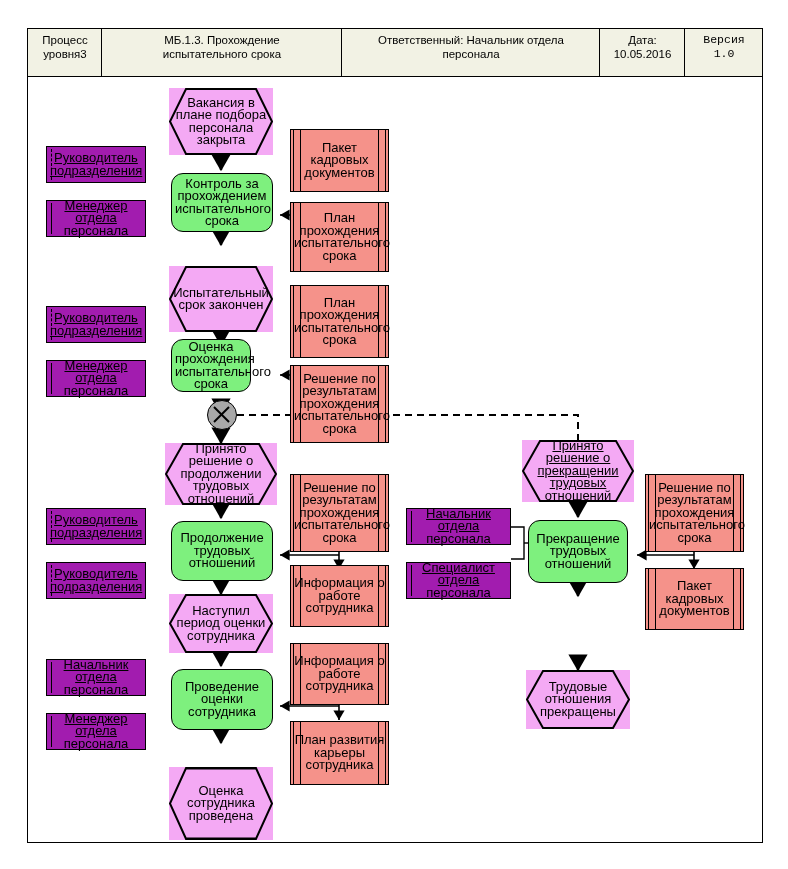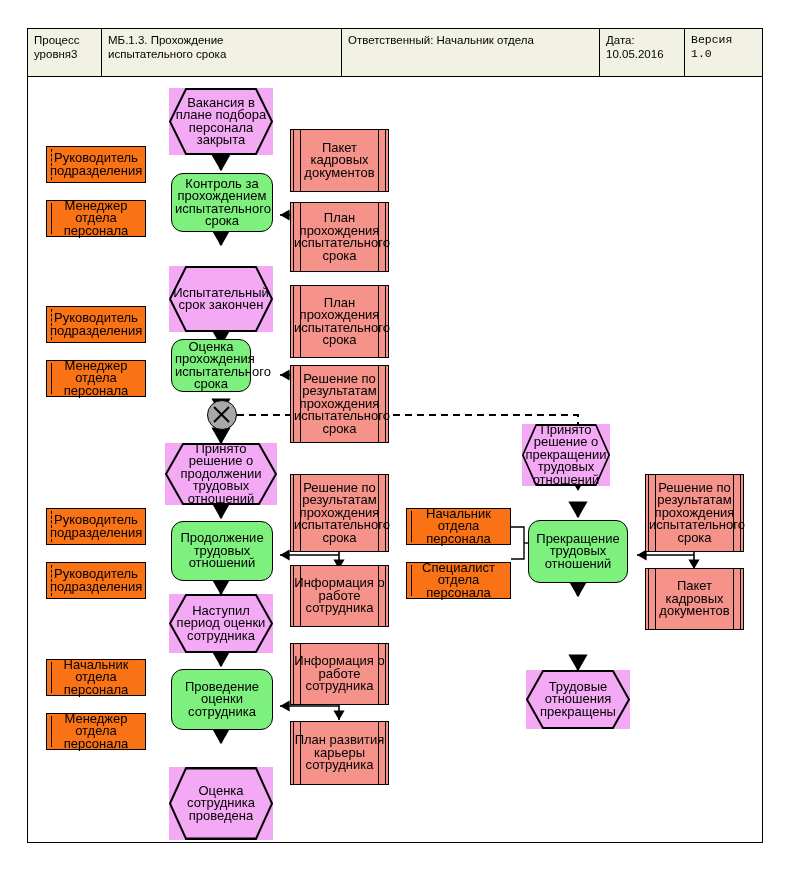--- a/index.html
+++ b/index.html
@@ -33,21 +33,21 @@
     color: #000;
     border-right: 1px solid #000;
     overflow: hidden;
   }
   .hdr-cell:last-child { border-right: none; font-family: Liberation Mono, monospace; }
   #hdr-process   { width: 74px; }
   #hdr-name      { width: 240px; }
   #hdr-resp      { width: 258px; }
   #hdr-date      { width: 85px; }
   #hdr-version   { width: 77px; }
-  .hdr-line { white-space: nowrap; }
+  .hdr-line { white-space: nowrap; text-align: center; }
 
   
   #canvas {
     position: absolute;
     left: 27px; top: 77px;
     width: 736px; height: 766px;
     background: #ffffff;
     border: 1px solid #000;
     border-top: none;
     box-sizing: border-box;
@@ -99,22 +99,23 @@
     border-left: 1.5px solid #000;
     border-right: 1.5px solid #000;
     pointer-events: none;
   }
   .doc::before { left: 2px; }
   .doc::after  { right: 2px; }
   .doc .txt { position: relative; z-index: 2; }
 
   
   .role {
-    background: #f97316;
+    background: #a21caf;
     border: 1.5px solid #000;
+    text-decoration: underline;
   }
   .role::before {
     content: "";
     position: absolute;
     left: 4px; top: 2px; bottom: 2px;
     border-left: 1.5px solid #000;
   }
   .role.dashed::before {
     border-left: 1.5px dashed #000;
   }
@@ -140,20 +141,21 @@
     <div class="hdr-cell" id="hdr-process">
       <div class="hdr-line">Процесс</div>
       <div class="hdr-line">уровня3</div>
     </div>
     <div class="hdr-cell" id="hdr-name">
       <div class="hdr-line">МБ.1.3.  Прохождение</div>
       <div class="hdr-line">испытательного срока</div>
     </div>
     <div class="hdr-cell" id="hdr-resp">
       <div class="hdr-line">Ответственный: Начальник отдела</div>
+      <div class="hdr-line">персонала</div>
     </div>
     <div class="hdr-cell" id="hdr-date">
       <div class="hdr-line">Дата:</div>
       <div class="hdr-line">10.05.2016</div>
     </div>
     <div class="hdr-cell" id="hdr-version">
       <div class="hdr-line">Версия</div>
       <div class="hdr-line">1.0</div>
     </div>
   </div>
@@ -233,21 +235,21 @@
       <div class="txt">Испытательный срок закончен</div>
     </div>
 
     <div class="node ev" style="left:137px; top:366px; width:112px; height:62px;">
       <svg class="ev-shape" viewBox="0 0 112 62" preserveAspectRatio="none">
         <polygon points="18,1 94,1 111,31 94,61 18,61 1,31" fill="#f4a9f4" stroke="#000" stroke-width="2"></polygon>
       </svg>
       <div class="txt">Принято решение о продолжении трудовых отношений</div>
     </div>
 
-    <div class="node ev" style="left:494px; top:347px; width:88px; height:62px;">
+    <div class="node ev" style="left:494px; top:363px; width:112px; height:62px;text-decoration:underline;">
       <svg class="ev-shape" viewBox="0 0 112 62" preserveAspectRatio="none">
         <polygon points="18,1 94,1 111,31 94,61 18,61 1,31" fill="#f4a9f4" stroke="#000" stroke-width="2"></polygon>
       </svg>
       <div class="txt">Принято решение о прекращении трудовых отношений</div>
     </div>
 
     <div class="node ev" style="left:141px; top:517px; width:104px; height:59px;">
       <svg class="ev-shape" viewBox="0 0 104 59" preserveAspectRatio="none">
         <polygon points="17,1 87,1 103,29.5 87,58 17,58 1,29.5" fill="#f4a9f4" stroke="#000" stroke-width="2"></polygon>
       </svg>

